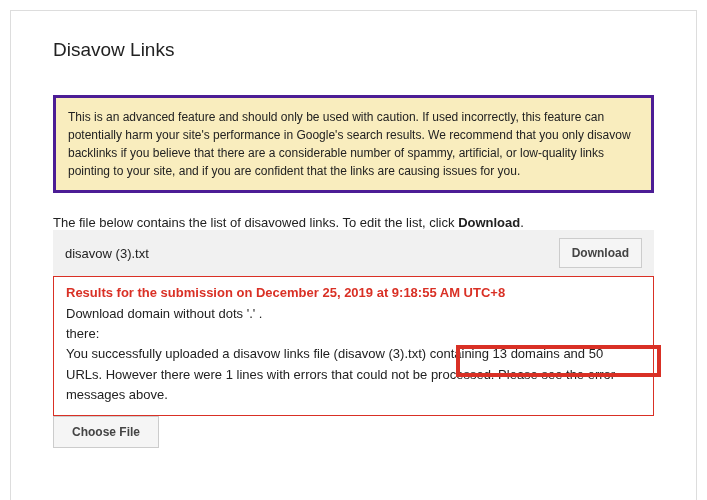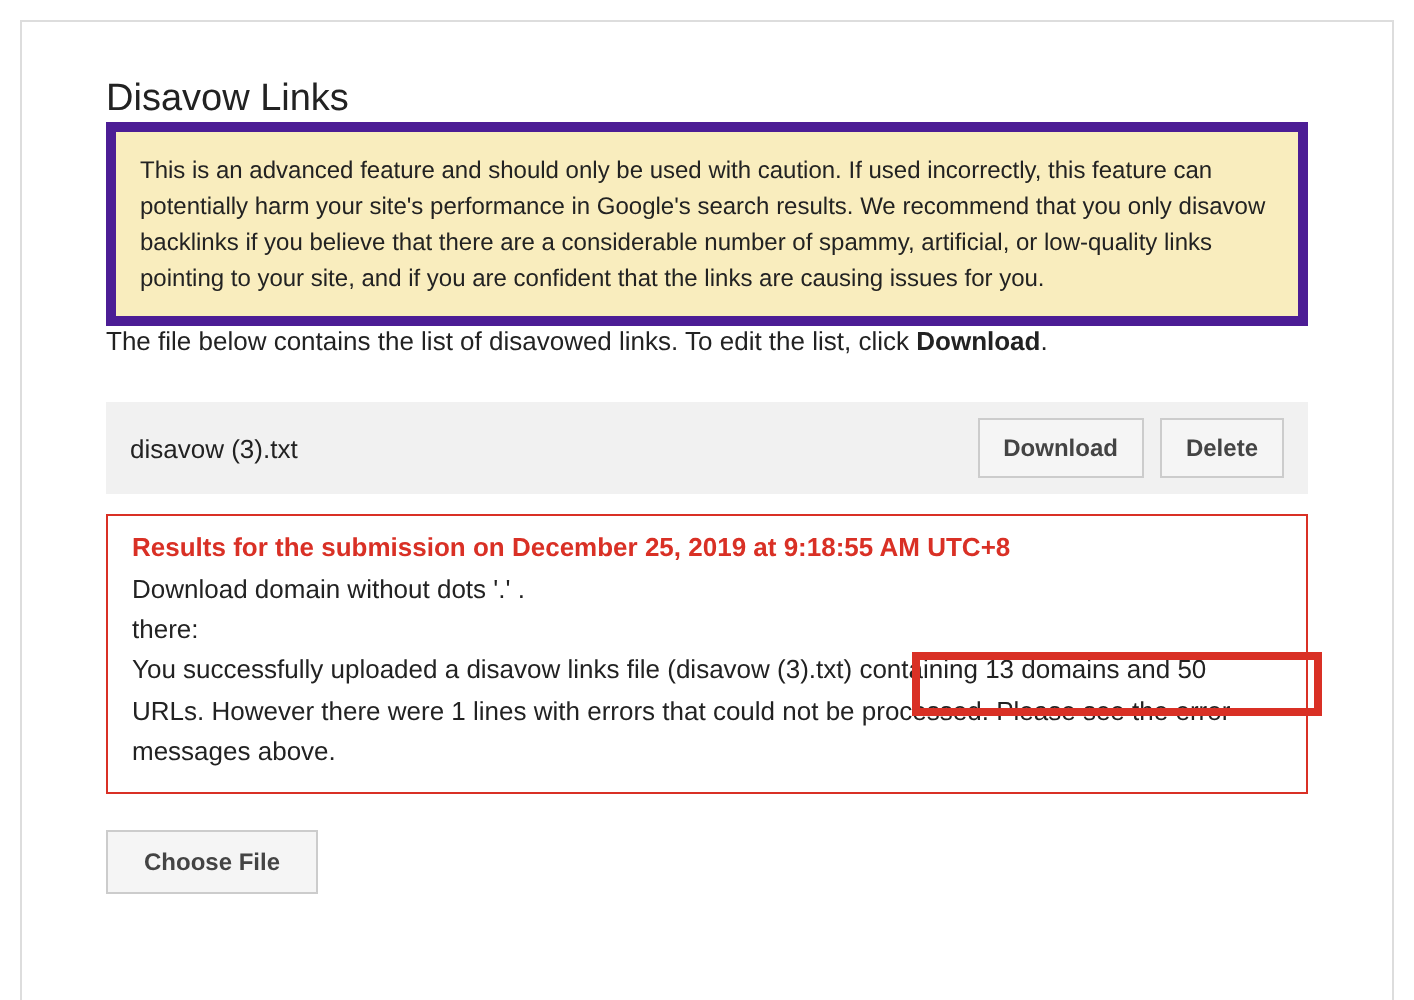--- a/index.html
+++ b/index.html
@@ -16,62 +16,63 @@
       padding: 0;
       position: relative;
     }
     .inner {
       padding: 28px 42px 30px 42px;
     }
     .page-title {
       font-size: 19px;
       font-weight: normal;
       color: #222;
+      margin-bottom: 34px;
     }
     .warning-box {
       background: #f9edbe;
-      border: 5px solid #4c1d95;
+      border: 3px solid #4c1d95;
       padding: 10px 12px;
       font-size: 12px;
       line-height: 1.5;
       color: #222;
+      margin-bottom: 22px;
     }
     .instruction {
       font-size: 13px;
       color: #222;
-      margin-bottom: 23px;
+      margin-bottom: 0;
     }
     .instruction b { font-weight: bold; }
     .file-row {
       display: flex;
       align-items: center;
       background: #f1f1f1;
       padding: 8px 12px;
-      margin-bottom: 10px;
+      margin-bottom: 0;
     }
     .file-name {
       flex: 1;
       font-size: 13px;
       color: #222;
     }
     .btn {
       background: #f5f5f5;
       border: 1px solid #ccc;
       color: #444;
       font-size: 12px;
       font-weight: bold;
       padding: 7px 12px;
       margin-left: 8px;
       cursor: pointer;
       font-family: Arial, sans-serif;
     }
     .results-box {
       border: 1px solid #d93025;
       padding: 6px 12px 10px 12px;
-      margin-bottom: 18px;
       font-size: 13px;
       line-height: 1.55;
       color: #222;
       position: relative;
     }
     .results-header {
       color: #d93025;
       font-weight: bold;
       font-size: 13px;
       margin-bottom: 1px;
@@ -114,21 +115,20 @@
       <span>This is an advanced feature and should only be used with caution. If used incorrectly, this feature can potentially harm your site's performance in Google's search results. We recommend that you only disavow backlinks if you believe that there are a considerable number of spammy, artificial, or low-quality links pointing to your site, and if you are confident that the links are causing issues for you.</span>
     </div>
 
     <p class="instruction">
       <span>The file below contains the list of disavowed links. To edit the list, click </span><b>Download</b><span>.</span>
     </p>
 
     <div class="file-row">
       <span class="file-name">disavow (3).txt</span>
       <button class="btn">Download</button>
-      <button class="btn">Delete</button>
     </div>
 
     <div class="results-box">
       <div class="results-header">Results for the submission on December 25, 2019 at 9:18:55 AM UTC+8</div>
       <div class="results-body">
         <div>Download domain without dots '.' .</div>
         <div>there:</div>
         <div>You successfully uploaded a disavow links file (disavow (3).txt) containing 13 domains and 50 URLs. However there were 1 lines with errors that could not be processed. Please see the error messages above.</div>
       </div>
       <div class="highlight-box"></div>

